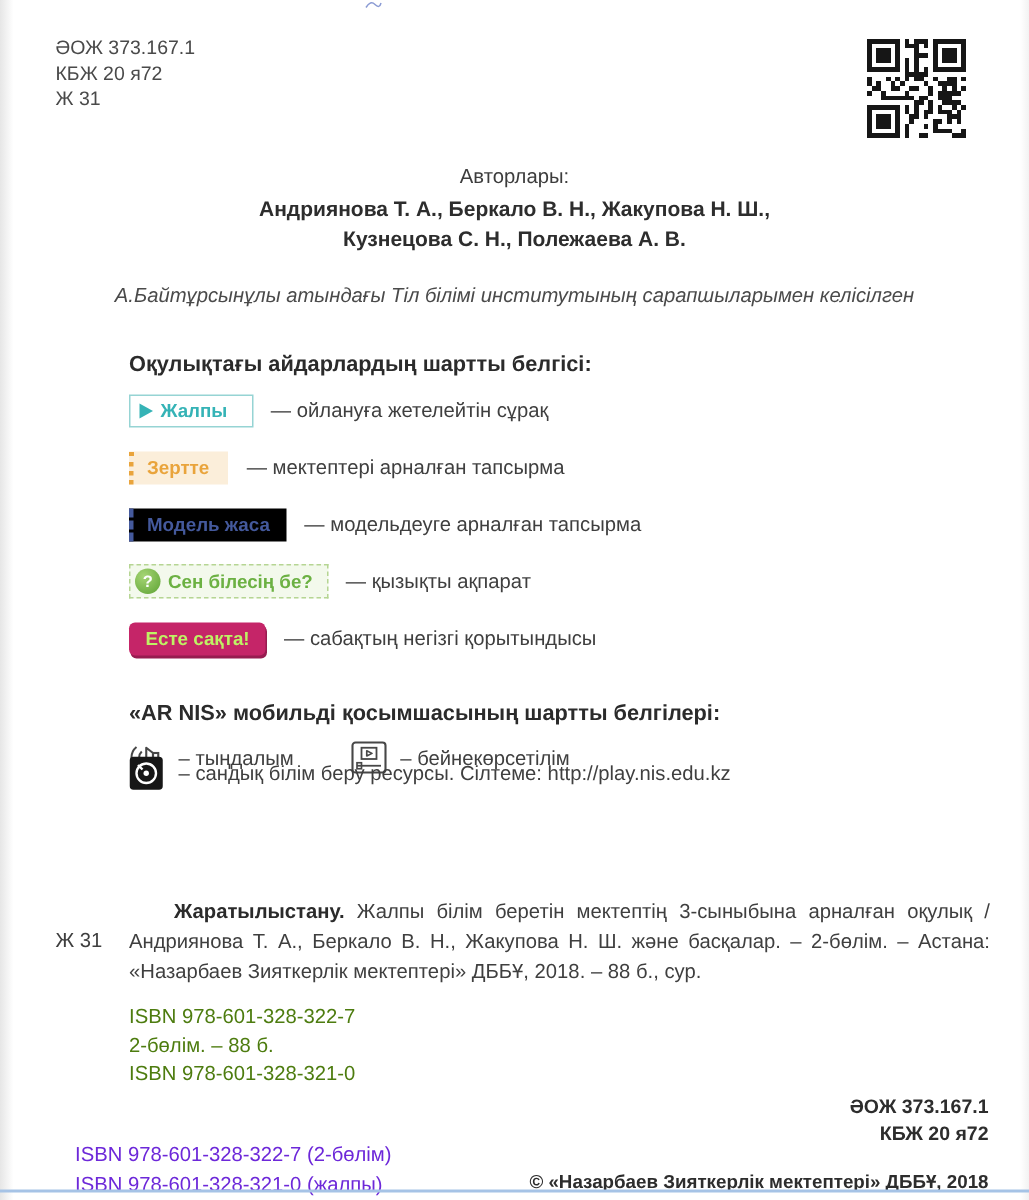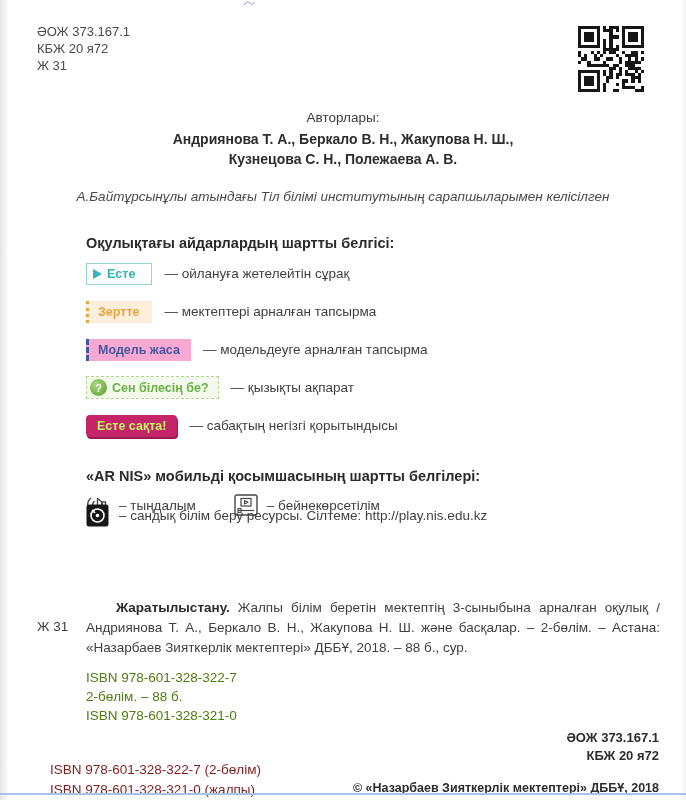--- a/index.html
+++ b/index.html
@@ -21,41 +21,41 @@
 
   .section-heading{font-size:14.5px;font-weight:bold;color:#2b2b2b;}
   .legend-heading{left:86px;top:235px;}
   .legend-list{left:86px;top:262px;}
   .legend-row{display:flex;align-items:center;gap:12px;margin-bottom:15px;min-height:23px;}
   .legend-desc{font-size:13.5px;color:#3f3f3f;white-space:nowrap;}
   .badge{display:inline-flex;align-items:center;font-weight:bold;font-size:12.5px;white-space:nowrap;}
   .badge-oilan{border:1px solid #96d4d4;background:#fff;color:#35b3b6;padding:3px 16px 3px 6px;gap:5px;}
   .play-tri{width:0;height:0;border-left:9px solid #35b3b6;border-top:5.5px solid transparent;border-bottom:5.5px solid transparent;}
   .badge-zertte{background:#fbeeda;border-left:3px dotted #e9a43c;color:#e9a43c;padding:4px 13px 4px 9px;}
-  .badge-model{background:#f9a8d4;border-left:3px dashed #44599c;color:#44599c;padding:4px 11px 4px 9px;}
+  .badge-model{background:#000000;border-left:3px dashed #44599c;color:#44599c;padding:4px 11px 4px 9px;}
   .badge-senbilesin{background:#f3f9ec;border:1px dashed #b6d593;color:#6cb143;padding:2px 9px 2px 3px;gap:5px;}
   .q-circle{width:17px;height:17px;border-radius:50%;color:#fff;font-size:11px;font-weight:bold;
     display:inline-flex;align-items:center;justify-content:center;
     background:radial-gradient(circle at 35% 30%,#a6d575,#5ca232);}
   .badge-este{background:#c52568;color:#bef264;padding:4px 11px;border-radius:4px;box-shadow:1px 2px 0 #971c50;}
 
   .ar-heading{left:86px;top:468px;}
   .ar-row{left:86px;top:494px;display:flex;align-items:center;gap:38px;}
   .ar-item{display:flex;align-items:center;gap:9px;font-size:13.5px;color:#3f3f3f;white-space:nowrap;}
   .digital-row{left:86px;top:504px;display:flex;align-items:center;gap:10px;font-size:13.5px;color:#3f3f3f;}
   .icon-svg{display:block;}
 
   .biblio{left:86px;top:598px;width:574px;font-size:13.5px;line-height:20px;text-align:justify;color:#3f3f3f;}
   .biblio b{color:#2b2b2b;}
   .biblio-indent{display:inline-block;width:30px;}
   .margin-code{left:37px;top:619px;font-size:13.5px;color:#3f3f3f;}
   .isbn-block{left:86px;top:668px;font-size:13.5px;line-height:19px;color:#4d7c0f;}
 
   .codes-bottom{right:27px;top:729px;text-align:right;font-size:13px;font-weight:bold;line-height:18px;color:#2d2d2d;}
-  .footer-isbn{left:50px;top:760px;font-size:13.5px;line-height:20px;color:#7f1d1d;}
+  .footer-isbn{left:50px;top:760px;font-size:13.5px;line-height:20px;color:#6d28d9;}
   .copyright{right:27px;top:781px;font-size:12.5px;font-weight:bold;color:#2d2d2d;}
   .scan-artifact{left:243px;top:0;width:12px;height:7px;}
 </style>
 </head>
 <body>
 
 <div class="abs left-shade"></div>
 <div class="abs right-shade"></div>
 
 <svg class="abs scan-artifact" viewBox="0 0 12 7">
@@ -210,21 +210,21 @@
 </div>
 
 <div class="abs approval-note">А.Байтұрсынұлы атындағы Тіл білімі институтының сарапшыларымен келісілген</div>
 
 <div class="abs section-heading legend-heading">Оқулықтағы айдарлардың шартты белгісі:</div>
 
 <div class="abs legend-list">
   <div class="legend-row">
     <span class="badge badge-oilan">
       <span class="play-tri"></span>
-      <span>Есте</span>
+      <span>Жалпы</span>
     </span>
     <span class="legend-desc">— ойлануға жетелейтін сұрақ</span>
   </div>
   <div class="legend-row">
     <span class="badge badge-zertte">
       <span>Зертте</span>
     </span>
     <span class="legend-desc">— мектептері арналған тапсырма</span>
   </div>
   <div class="legend-row">

